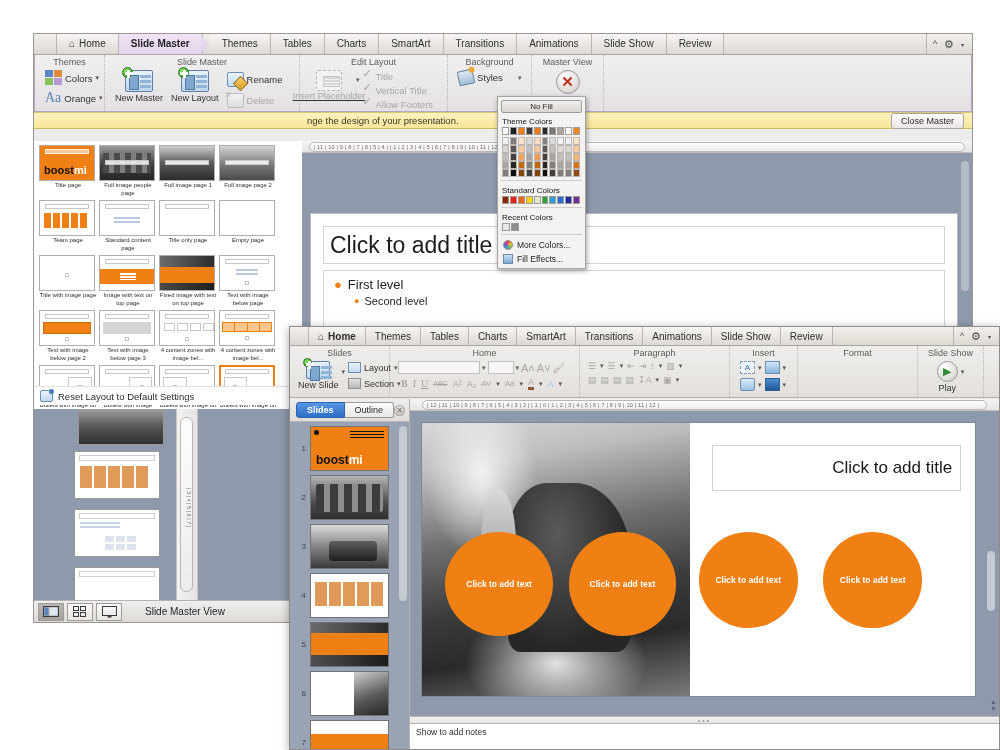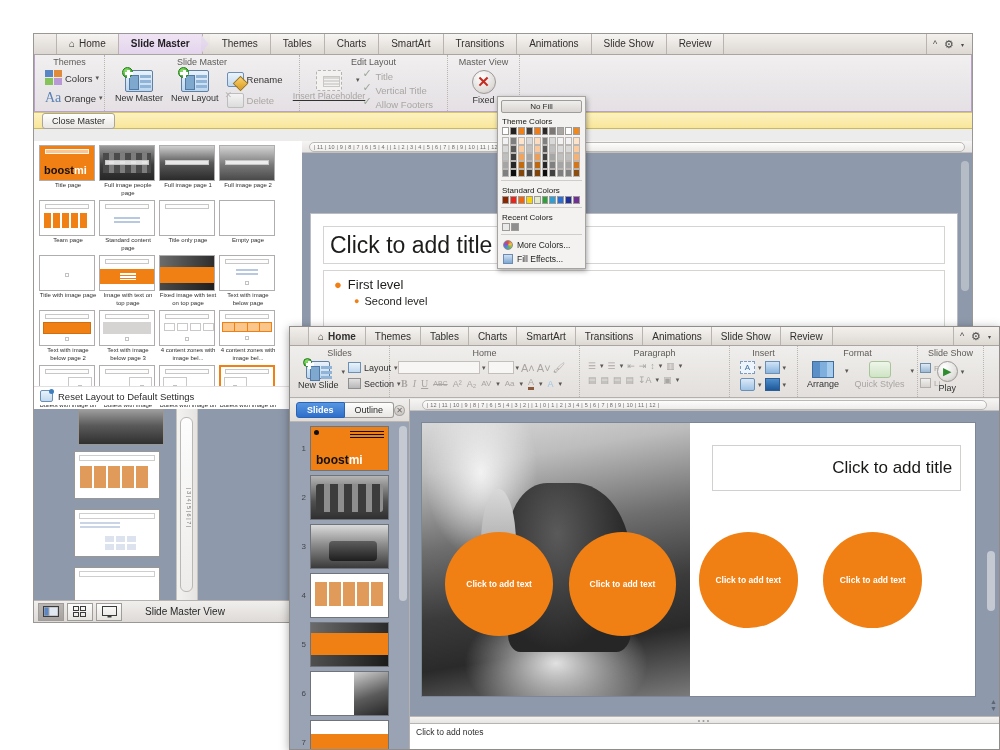--- a/index.html
+++ b/index.html
@@ -344,36 +344,47 @@
                 <span>Vertical Title</span>
               </div>
               <div class="rbtn-h dim">
                 <span class="chk"></span>
                 <span>Allow Footers</span>
               </div>
             </div>
           </div>
         </div>
 
+        <div class="rgroup" style="width:84px;">
+          <div class="rglabel">Background</div>
+          <div class="rgbody" style="padding-left:4px; gap:5px;">
+            <div class="rbtn-h">
+              <span class="ico-stylesbucket"></span>
+              <span>Styles</span>
+              <span class="caret" style="margin-left:12px;">▾</span>
+            </div>
+          </div>
+        </div>
 
         <div class="rgroup" style="width:72px;">
           <div class="rglabel">Master View</div>
           <div class="rgbody" style="justify-content:center;">
             <div class="rbtn">
               <span class="closebtn">✕</span>
               <span class="lbl">Fixed</span>
             </div>
           </div>
         </div>
 
         <div class="rgroup" style="flex:1;"></div>
       </div>
     </div>
 
     <div class="notifbar" style="height:17px;">
+      <span style="padding-left:265px;">nge the design of your presentation.</span>
       <span class="notifbtn">Close Master</span>
     </div>
 
     <div style="position:absolute; left:0; top:107px; right:0; bottom:0; display:flex;">
 
       <div style="width:268px; background:#fff; position:relative;">
         <div class="lay-grid">
 
           <div class="lay-cell">
             <div class="lay-thumb" style="background:#F07F14;">
@@ -918,44 +929,20 @@
               <span style="width:15px;height:13px;border:1px solid #6b8fb5;background:linear-gradient(#dce9f7,#9ec2e4);border-radius:2px;display:inline-block;"></span>
               <span class="caret">▾</span>
               <span style="width:15px;height:13px;border:1px solid #2f5e94;background:linear-gradient(#4d8ecb,#1f5899);display:inline-block;"></span>
               <span class="caret">▾</span>
             </div>
           </div>
         </div>
 
         <div class="rgroup" style="width:120px;">
           <div class="rglabel">Format</div>
-          <div class="rgbody" style="gap:6px; padding-left:3px;">
-            <div class="rbtn">
-              <span style="display:inline-block;width:22px;height:17px;
-                background:linear-gradient(90deg,#5a8fc7 0 7px,#7fb0dd 7px 14px,#a8cdec 14px 22px);border:1px solid #3f6e9e;"></span>
-              <span class="lbl">Arrange</span>
-            </div>
-            <span class="caret" style="margin-top:6px;">▾</span>
-            <div class="rbtn dim">
-              <span style="display:inline-block;width:22px;height:17px;
-                background:linear-gradient(#eef6ea,#cfe4c4);border:1px solid #a9c49b;border-radius:3px;"></span>
-              <span class="lbl">Quick Styles</span>
-            </div>
-            <span class="caret" style="margin-top:6px;">▾</span>
-            <div style="display:flex;flex-direction:column;gap:5px;padding-top:2px;">
-              <div class="rbtn-h dim" style="font-size:8px;">
-                <span style="width:11px;height:10px;background:linear-gradient(#dde9f5,#9dbad6);border:1px solid #7390ab;display:inline-block;"></span>
-                <span>Fi..</span>
-              </div>
-              <div class="rbtn-h dim" style="font-size:8px;">
-                <span style="width:11px;height:10px;background:linear-gradient(#f2f0ee,#d6d3d0);border:1px solid #b2afac;display:inline-block;"></span>
-                <span>Li..</span>
-              </div>
-            </div>
-          </div>
         </div>
 
         <div class="rgroup" style="width:66px;">
           <div class="rglabel">Slide Show</div>
           <div class="rgbody" style="justify-content:center; gap:3px;">
             <div class="rbtn">
               <span style="width:21px;height:21px;border-radius:50%;
                  background:radial-gradient(circle at 35% 28%,#fff,#e2e0dd 65%,#bcb9b6); border:1px solid #9c9996;
                  display:flex;align-items:center;justify-content:center;color:#2e8b2e;font-size:11px;">▶</span>
               <span class="lbl">Play</span>
@@ -1074,19 +1061,19 @@
             </div>
           </div>
 
           <div class="vscroll" style="right:4px; top:140px; height:60px; background:#c4c9d2;"></div>
           <div style="position:absolute; right:2px; bottom:4px; font-size:7px; color:#5d6574;">▲<br>▼</div>
         </div>
 
         <div class="dotgrip" style="height:7px; background:linear-gradient(#f4f3f2,#e6e4e2); border-top:1px solid #b9b6b3; line-height:7px;">•••</div>
 
         <div class="notesarea" style="height:26px;">
-          <span>Click to add notes</span>
+          <span>Show to add notes</span>
         </div>
       </div>
     </div>
   </div>
 
 </div>
 
 </body></html>

